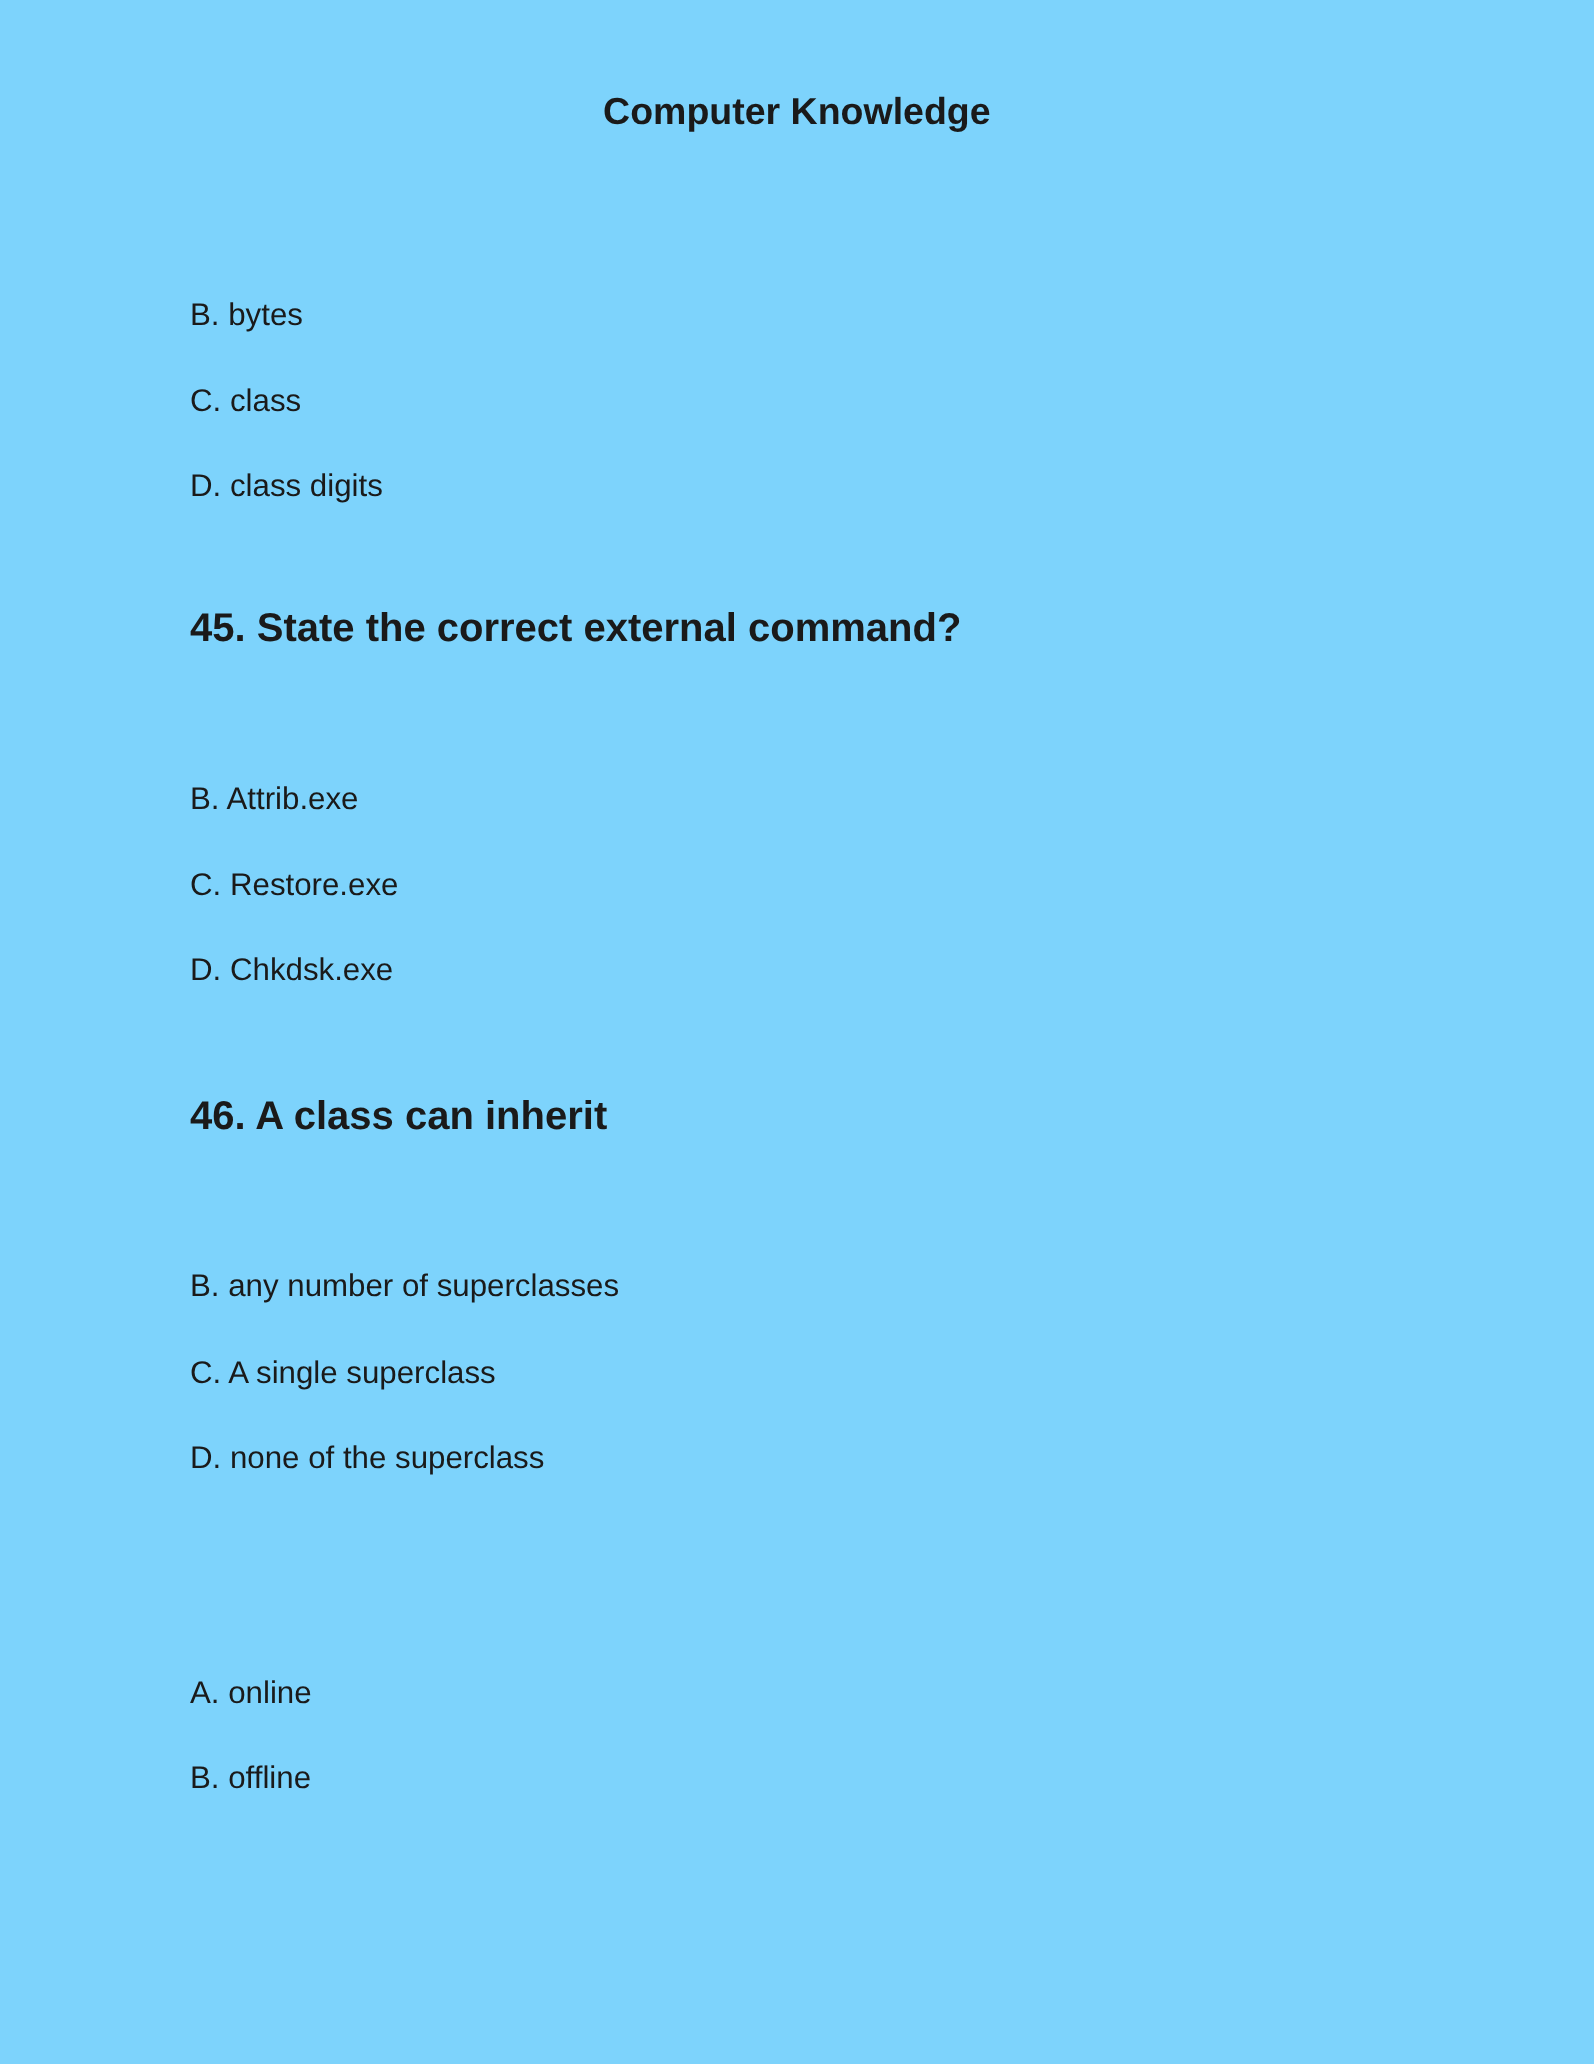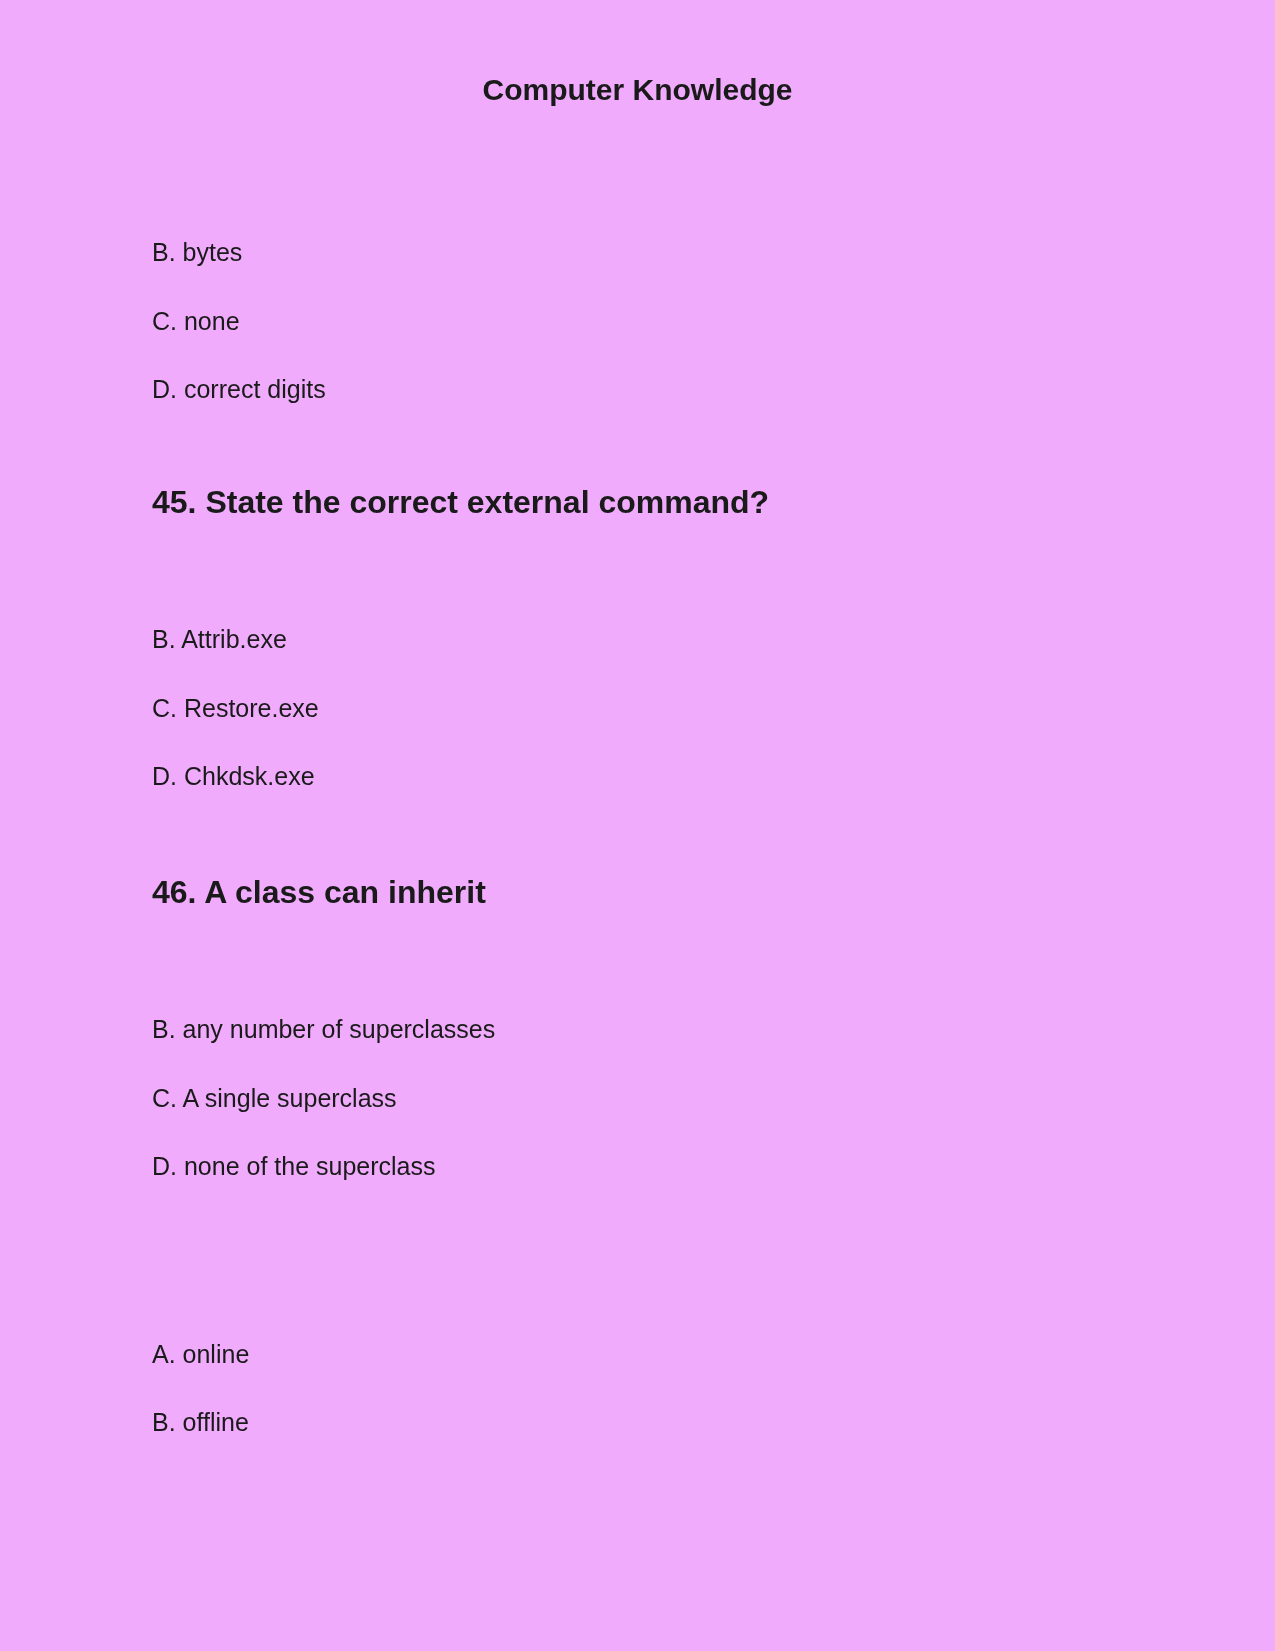--- a/index.html
+++ b/index.html
@@ -42,27 +42,27 @@
   }
   .option {
     font-size: 25px;
     line-height: 30px;
     font-weight: normal;
   }
 </style>
 </head>
 <body>
 
-<div class="page" style="color: rgb(26, 26, 26); background: #f0abfc;">
+<div class="page" style="color: rgb(26, 26, 26); background: #7dd3fc;">
 
   <h1 class="title">Computer Knowledge</h1>
 
   <p class="line option" style="top:237px">B. bytes</p>
-  <p class="line option" style="top:306px">C. none</p>
-  <p class="line option" style="top:374px">D. correct digits</p>
+  <p class="line option" style="top:306px">C. class</p>
+  <p class="line option" style="top:374px">D. class digits</p>
 
   <p class="line question" style="top:487px">45. State the correct external command?</p>
   <p class="line option" style="top:624px">B. Attrib.exe</p>
   <p class="line option" style="top:693px">C. Restore.exe</p>
   <p class="line option" style="top:761px">D. Chkdsk.exe</p>
 
   <p class="line question" style="top:877px">46. A class can inherit</p>
   <p class="line option" style="top:1083px">C. A single superclass</p>
   <p class="line option" style="top:1014px">B. any number of superclasses</p>
   <p class="line option" style="top:1151px">D. none of the superclass</p>

